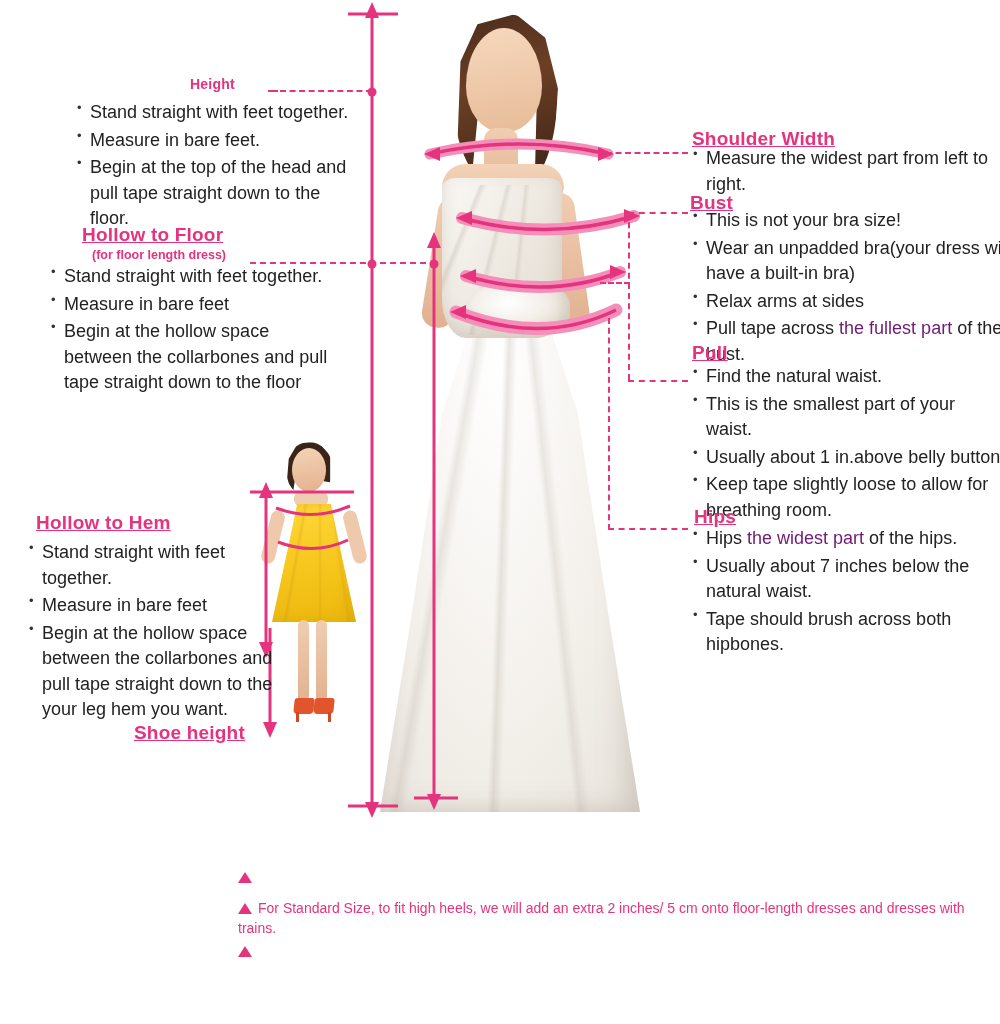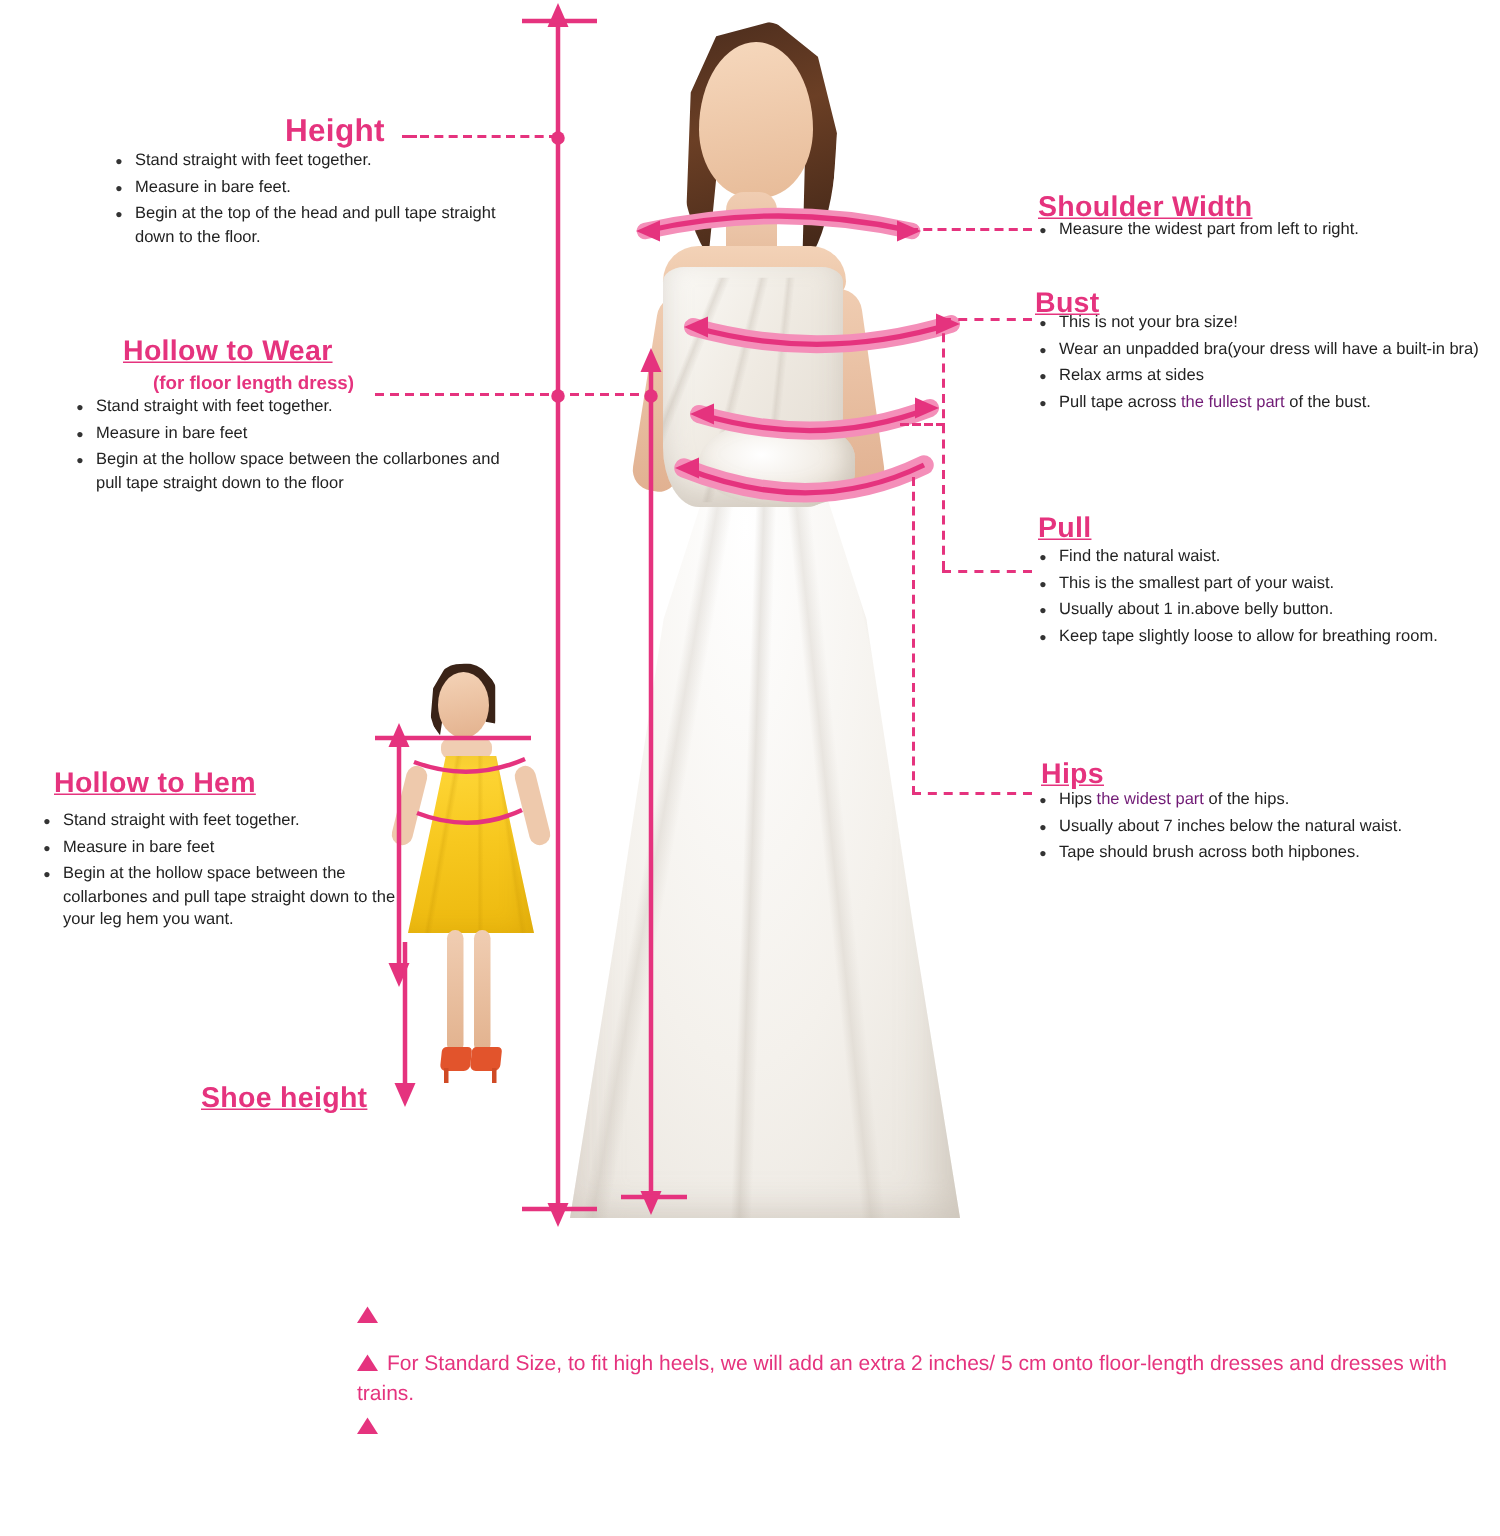--- a/index.html
+++ b/index.html
@@ -20,37 +20,37 @@
 
   
   .abs { position: absolute; }
 
   
   .hd {
     color: #e5337e;
     font-weight: bold;
     letter-spacing: .2px;
   }
-  .hd-lg { font-size: 21px; }
+  .hd-lg { font-size: 14px; }
   .hd-md { font-size: 19px; text-decoration: underline; }
   .sub {
     color: #e5337e;
     font-size: 12.5px;
     font-weight: bold;
   }
 
   
   ul.bl {
     margin: 0;
     padding: 0 0 0 16px;
     list-style: none;
   }
   ul.bl li {
     position: relative;
-    font-size: 11px;
+    font-size: 18px;
     line-height: 1.42;
     color: #222;
     margin: 0 0 2px 0;
   }
   ul.bl li::before {
     content: "\2022";
     position: absolute;
     left: -13px;
     top: -1px;
     color: #333;
@@ -313,22 +313,22 @@
   <div class="abs" style="left:190px; top:76px;">
     <div class="hd hd-lg">Height</div>
   </div>
   <ul class="bl abs" style="left:74px; top:100px; width:268px;">
     <li>Stand straight with feet together.</li>
     <li>Measure in bare feet.</li>
     <li>Begin at the top of the head and pull tape straight down to the floor.</li>
   </ul>
 
   <div class="abs" style="left:82px; top:224px;">
-    <div class="hd hd-md">Hollow to Wear</div>
-    <div class="sub" style="margin-top:2px; margin-left:20px;">(for floor length dress)</div>
+    <div class="hd hd-md">Hollow to Floor</div>
+    <div class="sub" style="margin-top:2px; margin-left:10px;">(for floor length dress)</div>
   </div>
   <ul class="bl abs" style="left:48px; top:264px; width:278px;">
     <li>Stand straight with feet together.</li>
     <li>Measure in bare feet</li>
     <li>Begin at the hollow space between the collarbones and pull tape straight down to the floor</li>
   </ul>
 
   <div class="abs" style="left:36px; top:512px;">
     <div class="hd hd-md">Hollow to Hem</div>
   </div>

